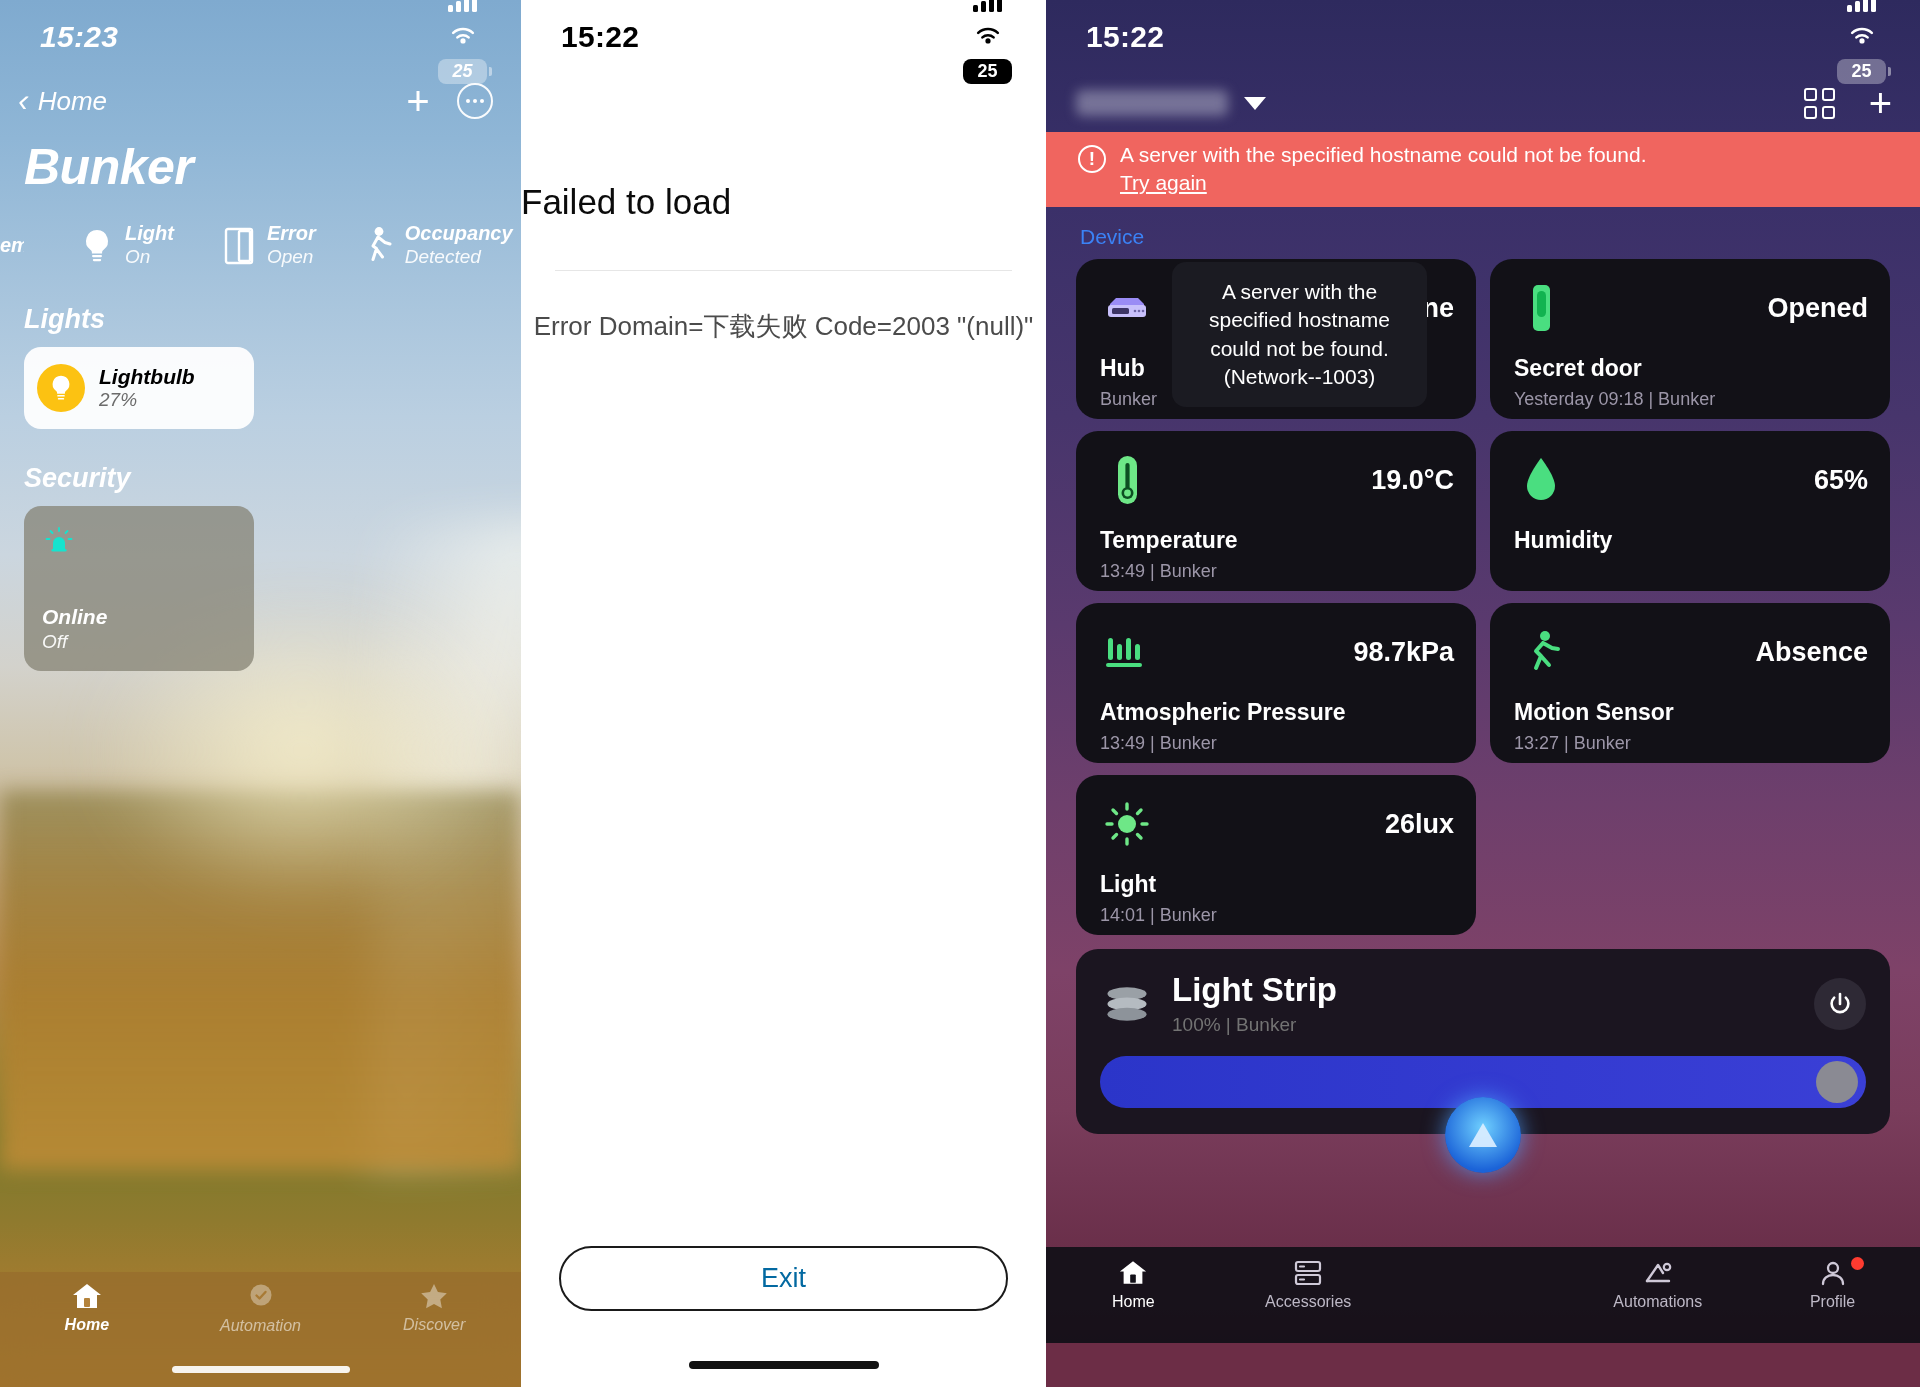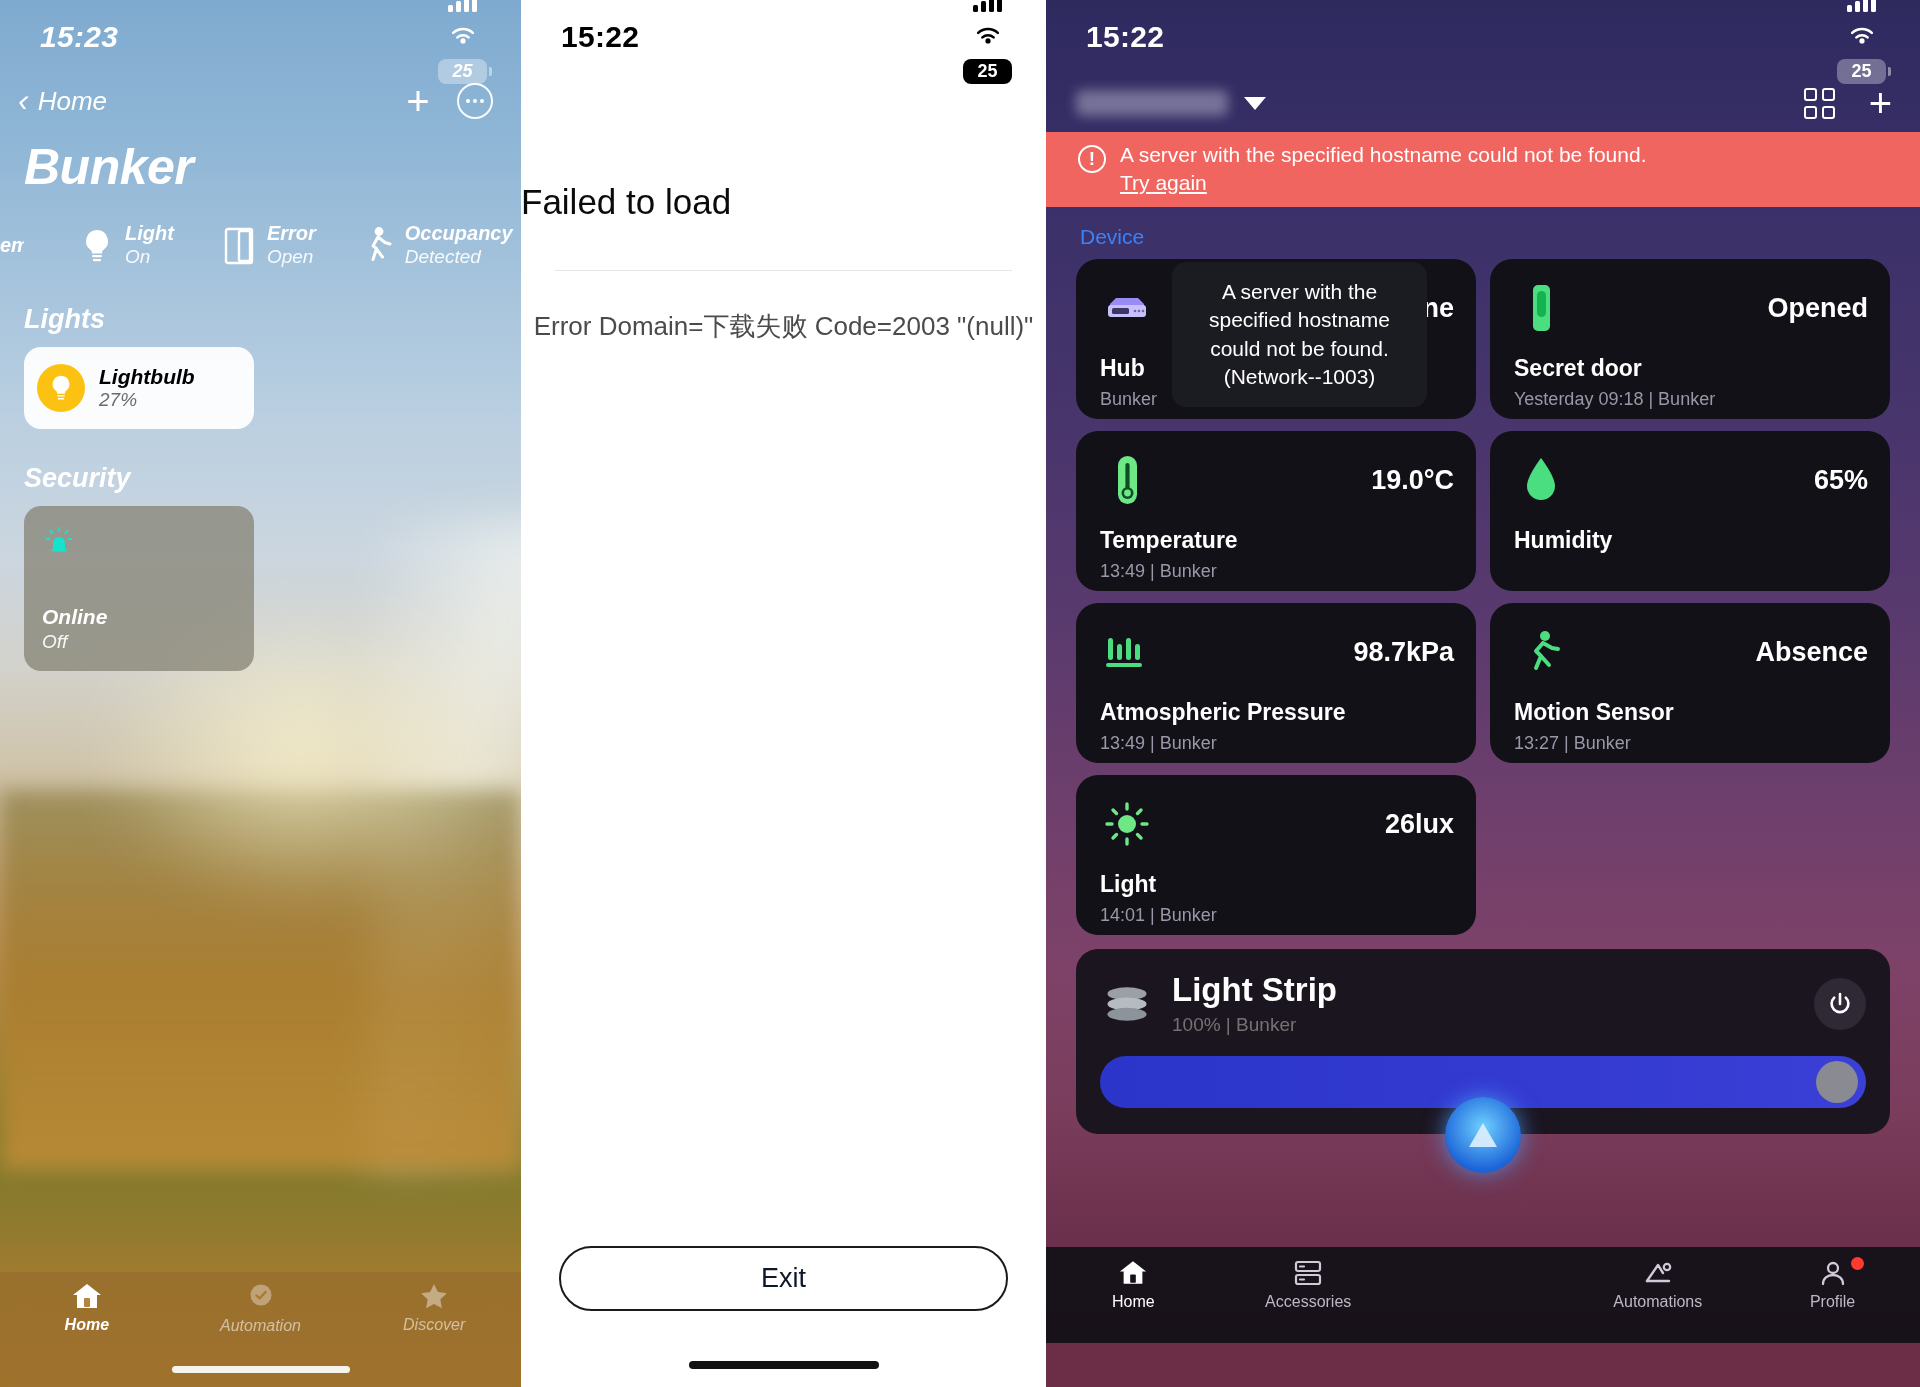--- a/index.html
+++ b/index.html
@@ -137,21 +137,21 @@
   .p2 .batt { background:#000; color:#fff; }
   .p2 .batt span { color:#fff; }
   .p2 .sb-right { color:#000; }
   .fail-title { text-align:left; font-size: 35px; margin-top: 108px; color:#0b0b0b; }
   .p2-divider { height:1px; background:#e6e6e6; margin: 48px 34px 0; }
   .err-text { text-align:center; font-size: 26px; color:#4b4b4b; margin-top: 38px; }
   .exit-btn {
     position:absolute; left: 38px; right: 38px; bottom: 76px; height: 65px;
     border: 2px solid #1a1a1a; border-radius: 34px; background:#fff;
     display:flex; align-items:center; justify-content:center;
-    font-size: 27px; color:#0f172a;
+    font-size: 27px; color:#0369a1;
   }
   .p2-home-ind {
     position:absolute; left:50%; transform:translateX(-50%); bottom: 18px;
     width: 190px; height: 8px; border-radius: 4px; background: #111;
   }
 
   
   .p3 { color:#fff; }
   .p3-bg {
     position:absolute; inset:0; z-index:0;

